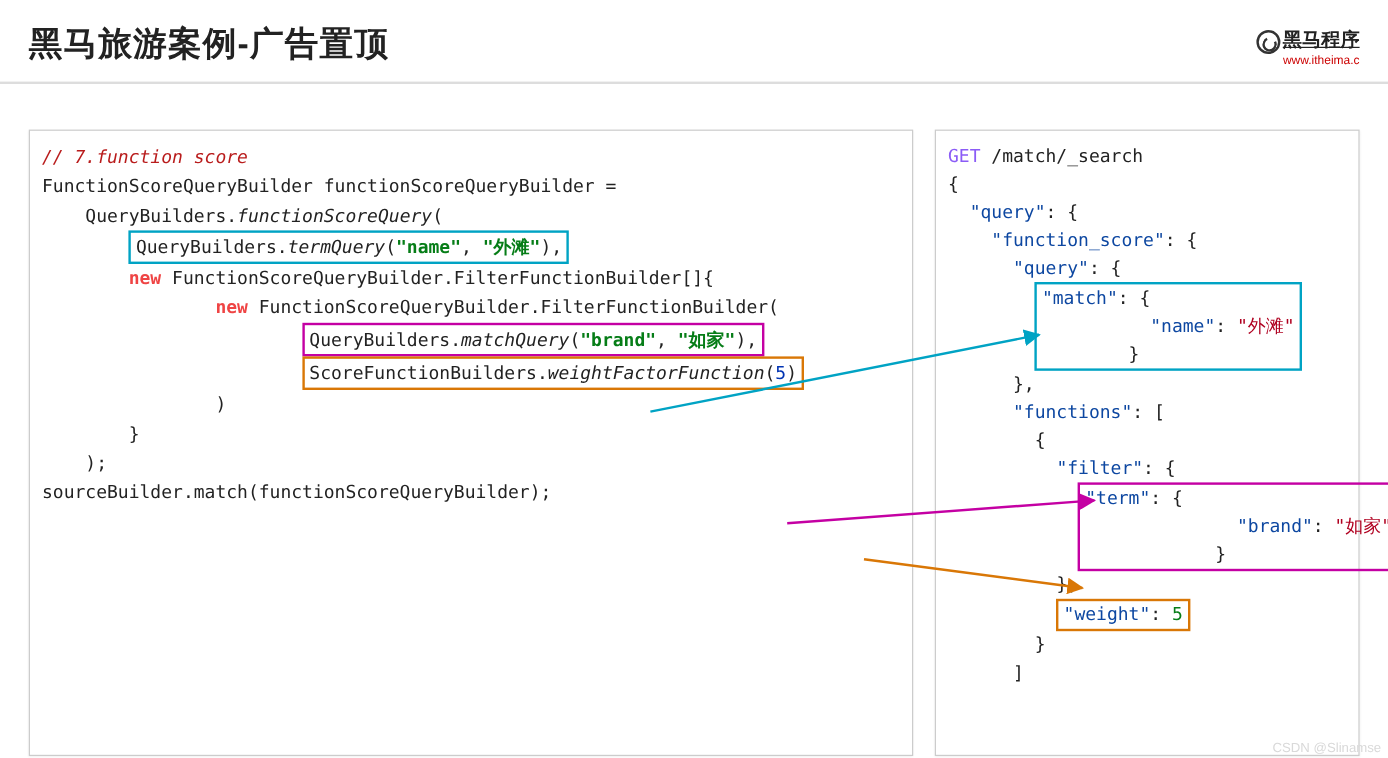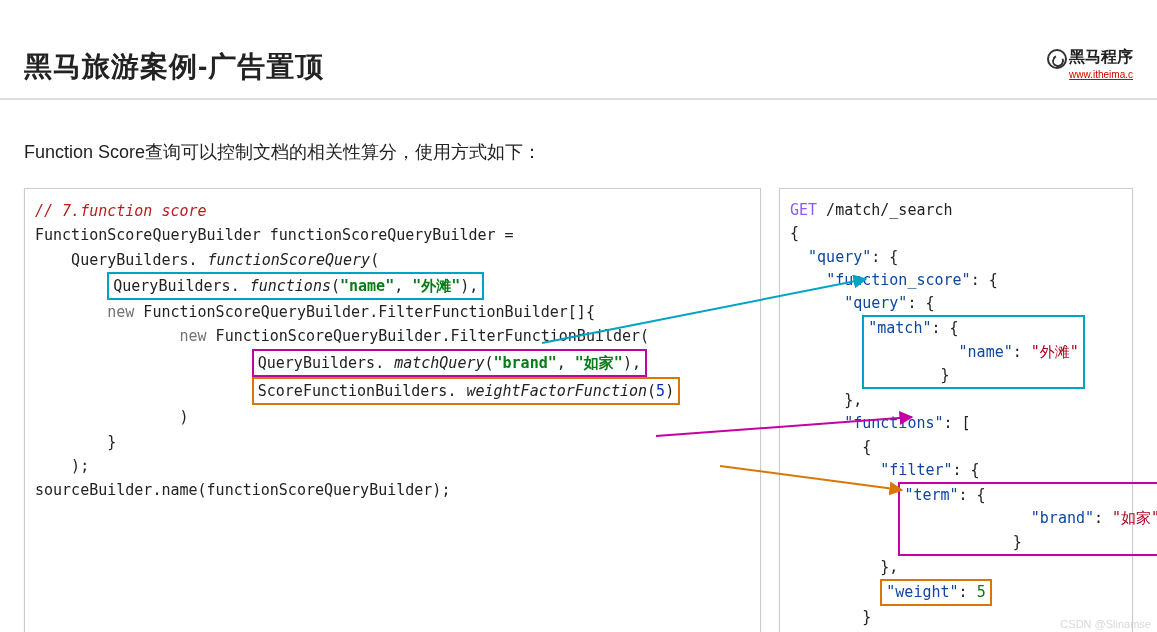--- a/index.html
+++ b/index.html
@@ -12,42 +12,41 @@
     background: #fff;
     color: #222;
     position: relative;
     overflow: hidden;
   }
   .header {
     padding: 18px 24px 12px 24px;
     border-bottom: 2px solid #ddd;
     display: flex;
     justify-content: space-between;
-    align-items: flex-start;
-    margin-top: 30px;
+    align-items: flex-end;
   }
   .main-title {
     font-size: 28px;
     font-weight: 700;
     letter-spacing: 1px;
   }
   .logo {
     text-align: right;
     font-size: 11px;
     line-height: 1.1;
   }
   .logo-top {
     font-size: 16px;
     font-weight: 700;
     color: #222;
+    text-decoration: underline;
   }
   .logo-sub {
     color: #c00;
     font-size: 10px;
-    text-decoration: underline;
   }
   .logo-ring {
     display: inline-block;
     width: 20px; height: 20px;
     border: 2px solid #333;
     border-radius: 50%;
     vertical-align: middle;
     margin-right: 2px;
     position: relative;
   }
@@ -84,22 +83,22 @@
     padding: 10px 8px 10px 10px;
     font-family: Consolas, Menlo, monospace;
     font-size: 15px;
     line-height: 1.62;
     white-space: pre;
     background: #fff;
   }
   .code-left { flex: 1 1 auto; width: 748px; }
   .code-right { width: 354px; font-size: 15px; line-height: 1.55; }
   .tok-comment { color: #b91c1c; font-style: italic; }
-  .tok-kw { color: #737373; font-weight: 400; text-align: center; }
-  .tok-call { font-style: italic; margin-left: 10px; }
+  .tok-kw { color: #ef4444; font-weight: 700; text-align: center; }
+  .tok-call { font-style: italic; }
   .tok-str { color: #067d17; font-weight: 600; }
   .tok-num { color: #0033b3; }
   .j-key { color: #0d47a1; }
   .j-str { color: #b00020; }
   .j-num { color: #067d17; }
   .j-method { color: #8b5cf6; }
   .box { border: 2px solid; padding: 0 4px; display: inline-block; }
   .box-cyan { border-color: #00a3c4; }
   .box-magenta { border-color: #c400a3; }
   .box-orange { border-color: #d97706; }
@@ -124,36 +123,35 @@
 
 <div class="header">
   <div class="main-title">黑马旅游案例-广告置顶</div>
   <div class="logo">
     <div><span class="logo-ring"></span><span class="logo-top">黑马程序</span></div>
     <div class="logo-sub">www.itheima.c</div>
   </div>
 </div>
 
 <div class="content">
-  <div class="desc">Function Score查询可以控制文档的相关性算分，使用方式如下：</div>
 
   <div class="two-col">
 
     <div class="code-left"><span class="tok-comment">// 7.function score</span>
 <span>FunctionScoreQueryBuilder functionScoreQueryBuilder =</span>
 <span>    QueryBuilders.</span><span class="tok-call">functionScoreQuery</span><span>(</span>
-<span>        </span><span class="box box-cyan"><span>QueryBuilders.</span><span class="tok-call">functions</span><span>(</span><span class="tok-str">"name"</span><span>, </span><span class="tok-str">"外滩"</span><span>),</span></span>
+<span>        </span><span class="box box-cyan"><span>QueryBuilders.</span><span class="tok-call">termQuery</span><span>(</span><span class="tok-str">"name"</span><span>, </span><span class="tok-str">"外滩"</span><span>),</span></span>
 <span>        </span><span class="tok-kw">new</span><span> FunctionScoreQueryBuilder.FilterFunctionBuilder[]{</span>
 <span>                </span><span class="tok-kw">new</span><span> FunctionScoreQueryBuilder.FilterFunctionBuilder(</span>
 <span>                        </span><span class="box box-magenta"><span>QueryBuilders.</span><span class="tok-call">matchQuery</span><span>(</span><span class="tok-str">"brand"</span><span>, </span><span class="tok-str">"如家"</span><span>),</span></span>
 <span>                        </span><span class="box box-orange"><span>ScoreFunctionBuilders.</span><span class="tok-call">weightFactorFunction</span><span>(</span><span class="tok-num">5</span><span>)</span></span>
 <span>                )</span>
 <span>        }</span>
 <span>    );</span>
-<span>sourceBuilder.name(functionScoreQueryBuilder);</span></div>
+<span>sourceBuilder.match(functionScoreQueryBuilder);</span></div>
 
     <div class="code-right"><span class="j-method">GET</span><span> /match/_search</span>
 <span>{</span>
 <span>  </span><span class="j-key">"query"</span><span>: {</span>
 <span>    </span><span class="j-key">"function_score"</span><span>: {</span>
 <span>      </span><span class="j-key">"query"</span><span>: {</span>
 <span>        </span><span class="box box-cyan"><span class="j-key">"match"</span><span>: {</span>
 <span>          </span><span class="j-key">"name"</span><span>: </span><span class="j-str">"外滩"</span>
 <span>        </span><span>}</span></span>
 <span>      </span><span>},</span>

